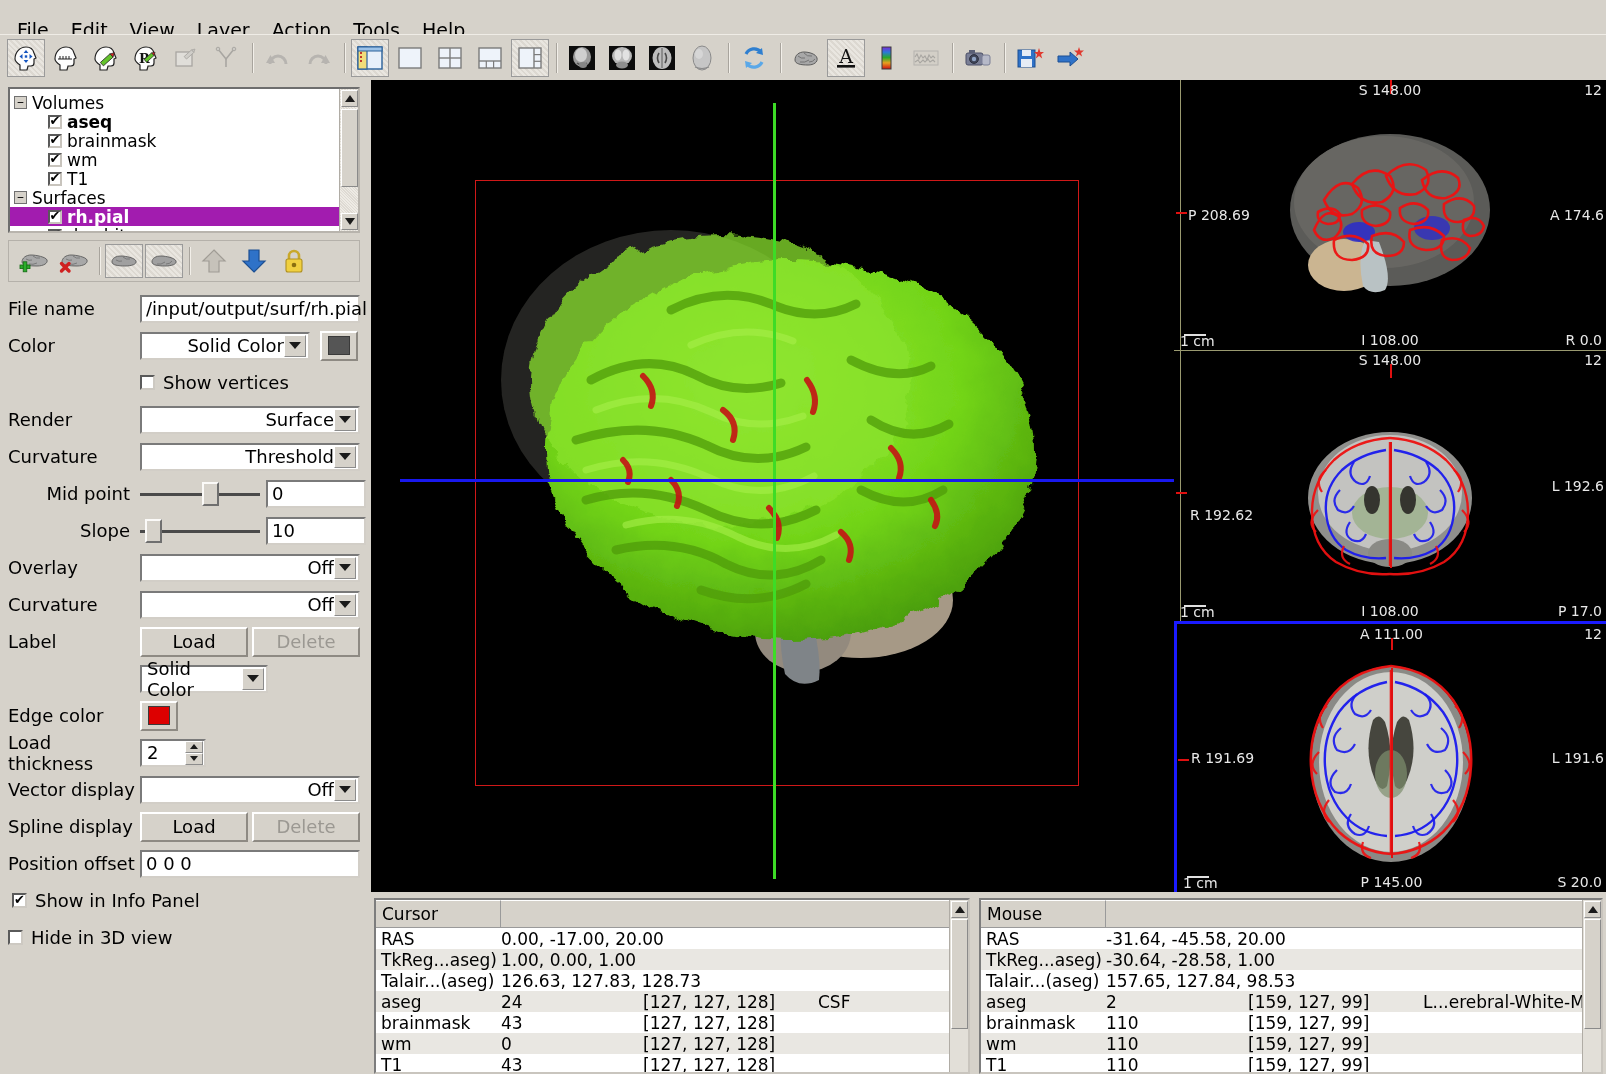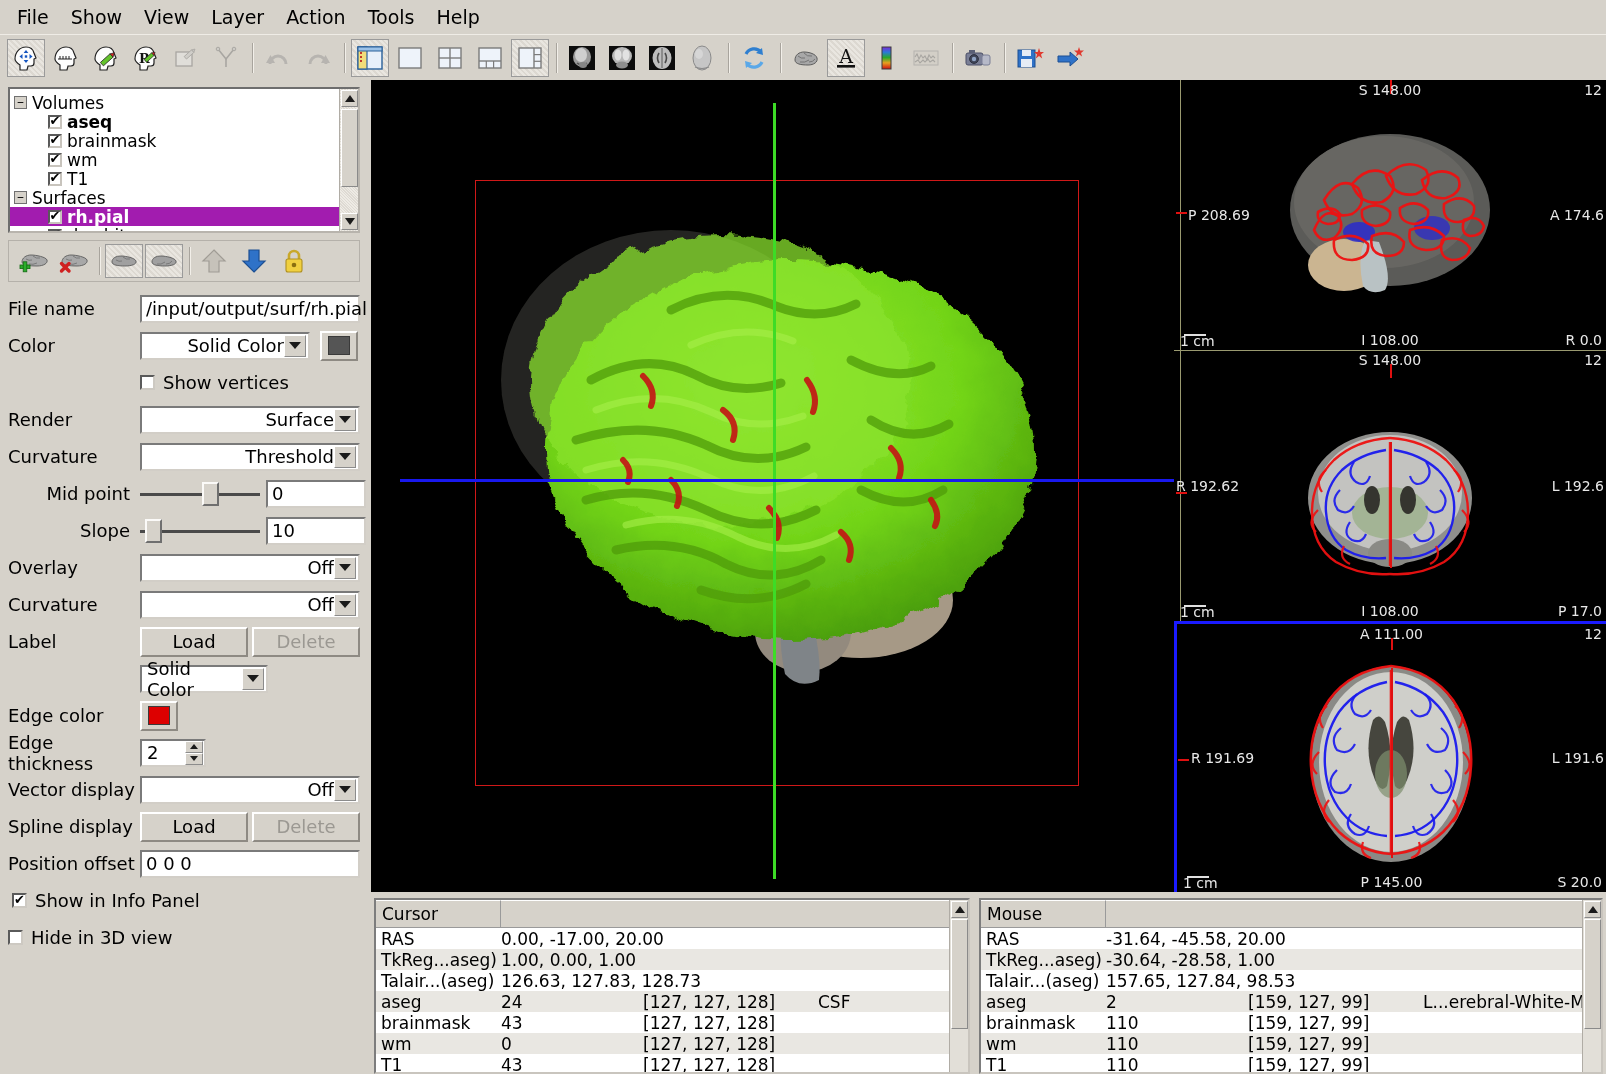--- a/index.html
+++ b/index.html
@@ -7,21 +7,21 @@
     margin: 0; padding: 0;
     width: 1606px; height: 1074px;
     overflow: hidden;
     font-family: "DejaVu Sans", sans-serif;
     background: #d6d2ca;
   }
   body { position: relative; }
 
   
   #menubar {
-    position: absolute; left: 0; top: 0; width: 1606px; height: 34px;
+    position: absolute; left: 0; top: 13px; width: 1606px; height: 34px;
     background: #d6d2ca;
     display: flex; align-items: center;
     padding-left: 6px;
   }
   .menu-item {
     font-size: 19px; color: #000; padding: 4px 11px;
     line-height: 1;
   }
 
   
@@ -255,21 +255,21 @@
   .ic-idx { width:175px; flex:none; white-space:nowrap; }
   .ic-extra { flex:1; white-space:nowrap; }
   .iscroll { position:absolute; right:0; top:0; width:19px; bottom:0;
              background:#e2dfd8; border-left:1px solid #b0aca5; }
 </style>
 </head>
 <body>
 
 <div id="menubar">
   <div class="menu-item">File</div>
-  <div class="menu-item">Show</div>
+  <div class="menu-item">Edit</div>
   <div class="menu-item">View</div>
   <div class="menu-item">Layer</div>
   <div class="menu-item">Action</div>
   <div class="menu-item">Tools</div>
   <div class="menu-item">Help</div>
 </div>
 
 <div id="toolbar">
 
   <div class="tbtn checked">
@@ -748,21 +748,21 @@
     </div>
 
     <div class="prow">
       <div class="plabel">Edge color</div>
       <div class="swatchbtn">
         <span class="swatch-inner" id="sw-edge" style="background: rgb(221, 0, 0);"></span>
       </div>
     </div>
 
     <div class="prow">
-      <div class="plabel">Edge thickness</div>
+      <div class="plabel">Load thickness</div>
       <div class="spin" style="width:66px;">
         <span>2</span>
         <span class="spinbtns">
           <span class="spinb">
               <span class="spinarrow-u"></span>
             </span>
           <span class="spinb">
               <span class="spinarrow-d"></span>
             </span>
         </span>
@@ -944,21 +944,21 @@
         <path d="M288 160 q12 12 2 22"></path>
         <path d="M170 196 q-6 12 6 18"></path>
         <path d="M262 196 q6 12 -6 18"></path>
       </g>
     </svg>
     <div class="cross-v" style="left:216px; top:14px; height:14px;"></div>
     <div class="cross-v" style="left:216px; top:92px; height:126px;"></div>
     <div class="tickmark" style="left:2px; top:142px;"></div>
     <div class="sl-label sl-top">S 148.00</div>
     <div class="sl-label sl-topright">12</div>
-    <div class="sl-label sl-left" style="left:2px;">R 192.62</div>
+    <div class="sl-label sl-left" style="left:16px;margin-top:29px;">R 192.62</div>
     <div class="sl-label sl-right">L 192.6</div>
     <div class="sl-label sl-bot">I 108.00</div>
     <div class="sl-label sl-botright">P 17.0</div>
     <div class="sl-ruler"></div>
     <div class="sl-label sl-botleft">1 cm</div>
   </div>
 
   <div class="sliceview" id="slice-axi">
     <svg width="429" height="268" viewBox="0 0 429 268" style="position:absolute;left:0;top:0;">
       <ellipse cx="214" cy="140" rx="80" ry="98" fill="#8a8a86"></ellipse>

